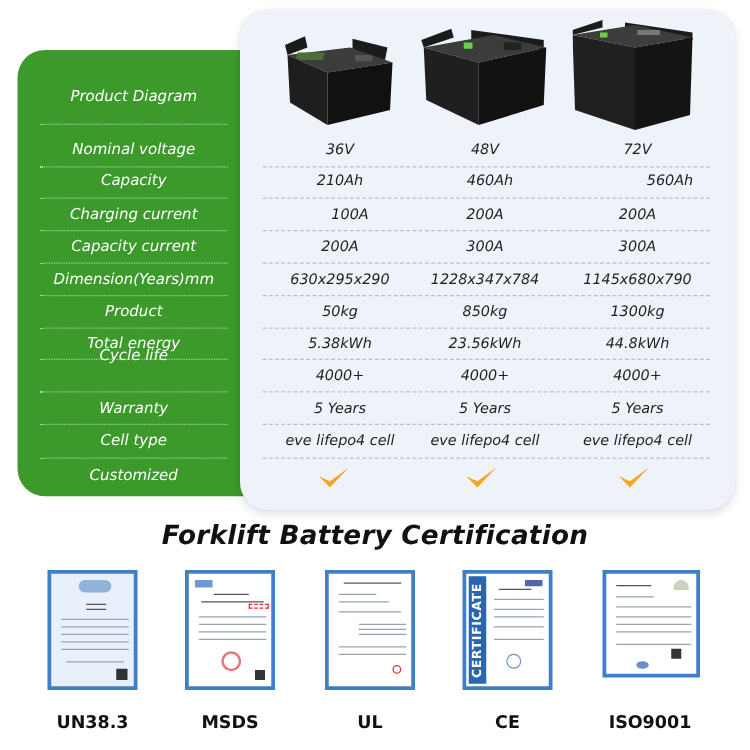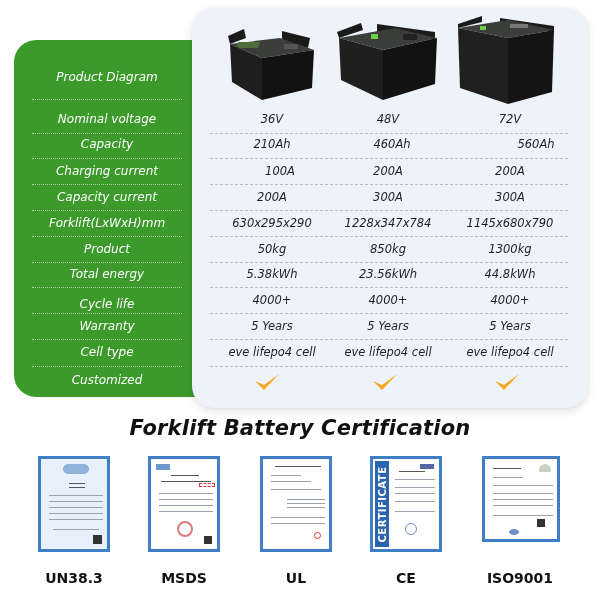--- a/index.html
+++ b/index.html
@@ -73,27 +73,27 @@
   <div class="label" style="top:69px">Product Diagram</div>
   <div class="label-sep" style="top:99px"></div>
   <div class="label" style="top:111px">Nominal voltage</div>
   <div class="label-sep" style="top:133px"></div>
   <div class="label" style="top:136px">Capacity</div>
   <div class="label-sep" style="top:158px"></div>
   <div class="label" style="top:163px">Charging current</div>
   <div class="label-sep" style="top:184px"></div>
   <div class="label" style="top:189px">Capacity current</div>
   <div class="label-sep" style="top:210px"></div>
-  <div class="label" style="top:215px">Forklift(LxWxH)mm</div>
+  <div class="label" style="top:215px">Dimension(Years)mm</div>
   <div class="label-sep" style="top:236px"></div>
   <div class="label" style="top:241px">Product</div>
   <div class="label-sep" style="top:262px"></div>
   <div class="label" style="top:266px">Total energy</div>
   <div class="label-sep" style="top:287px"></div>
-  <div class="label" style="top:296px">Cycle life</div>
+  <div class="label" style="top:276px">Cycle life</div>
   <div class="label-sep" style="top:313px"></div>
   <div class="label" style="top:318px">Warranty</div>
   <div class="label-sep" style="top:339px"></div>
   <div class="label" style="top:344px">Cell type</div>
   <div class="label-sep" style="top:366px"></div>
   <div class="label" style="top:372px">Customized</div>
 </div>
 
 <div class="val-sep" style="top:133px"></div>
 <div class="val-sep" style="top:158px"></div>

